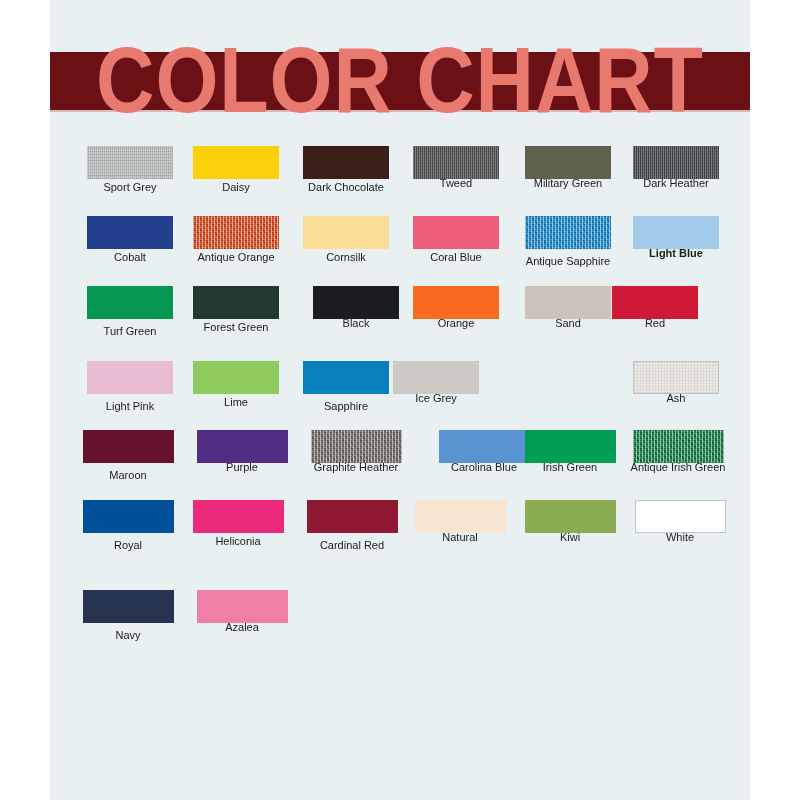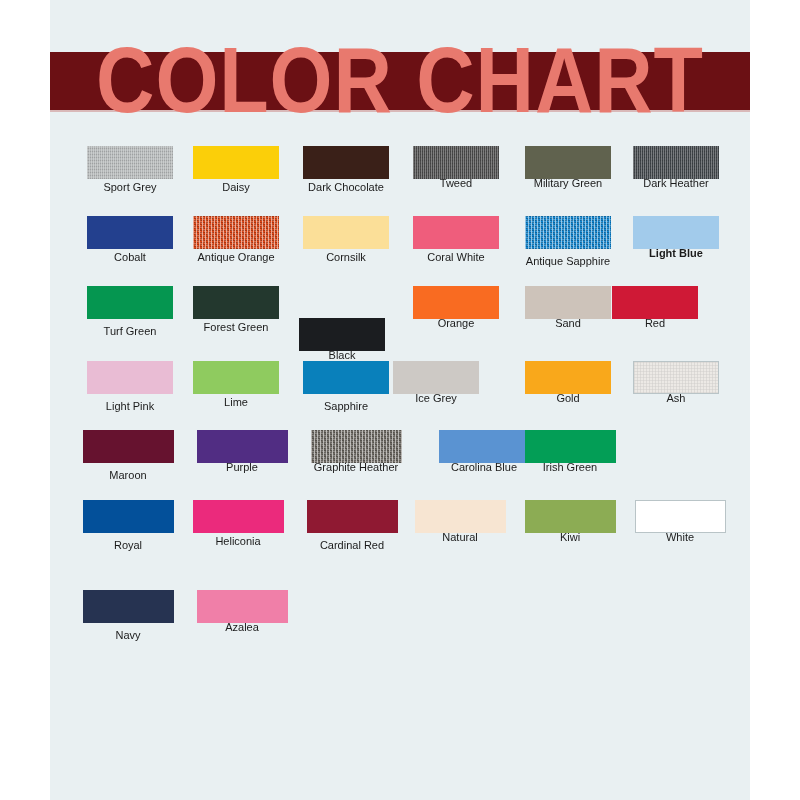--- a/index.html
+++ b/index.html
@@ -189,21 +189,21 @@
             <div class="tex coarse"></div>
           </div>
           <span class="label ">Antique Orange</span>
         </div>
         <div class="cell" style="left: 238px;">
           <div class="swatch" style="background: rgb(251, 223, 152);"></div>
           <span class="label ">Cornsilk</span>
         </div>
         <div class="cell" style="left: 348px;">
           <div class="swatch" style="background: rgb(239, 93, 124);"></div>
-          <span class="label ">Coral White</span>
+          <span class="label ">Coral Blue</span>
         </div>
         <div class="cell" style="left: 460px;">
           <div class="swatch" style="background: rgb(15, 134, 210);">
             <div class="tex coarse"></div>
           </div>
           <span class="label loose">Antique Sapphire</span>
         </div>
         <div class="cell" style="left: 568px; font-weight: bold;">
           <div class="swatch" style="background: rgb(162, 203, 235);"></div>
           <span class="label tight">Light Blue</span>
@@ -211,21 +211,21 @@
       </div>
       <div class="row" style="top: 286px;">
         <div class="cell" style="left: 22px; text-align: center;">
           <div class="swatch" style="background: rgb(5, 150, 80);"></div>
           <span class="label loose">Turf Green</span>
         </div>
         <div class="cell" style="left: 128px;">
           <div class="swatch" style="background: rgb(35, 56, 46);"></div>
           <span class="label ">Forest Green</span>
         </div>
-        <div class="cell" style="left: 234px; margin-top: 32px;">
+        <div class="cell" style="left: 248px;">
           <div class="swatch" style="background: rgb(27, 29, 32);"></div>
           <span class="label tight">Black</span>
         </div>
         <div class="cell" style="left: 348px;">
           <div class="swatch" style="background: rgb(249, 107, 33);"></div>
           <span class="label tight">Orange</span>
         </div>
         <div class="cell" style="left: 460px;">
           <div class="swatch" style="background: rgb(205, 195, 186);"></div>
           <span class="label tight">Sand</span>
@@ -245,24 +245,20 @@
           <span class="label ">Lime</span>
         </div>
         <div class="cell" style="left: 238px;">
           <div class="swatch" style="background: rgb(9, 128, 187);"></div>
           <span class="label loose">Sapphire</span>
         </div>
         <div class="cell" style="left: 328px;">
           <div class="swatch" style="background: rgb(205, 201, 197);"></div>
           <span class="label tight">Ice Grey</span>
         </div>
-        <div class="cell" style="left: 460px;">
-          <div class="swatch" style="background: rgb(249, 168, 27);"></div>
-          <span class="label tight">Gold</span>
-        </div>
         <div class="cell" style="left: 568px;">
           <div class="swatch outlined" style="background: rgb(236, 233, 229);">
             <div class="tex faint"></div>
           </div>
           <span class="label tight">Ash</span>
         </div>
       </div>
       <div class="row" style="top: 430px;">
         <div class="cell" style="left: 20px;">
           <div class="swatch wide" style="background: rgb(102, 18, 47);"></div>
@@ -279,20 +275,26 @@
           <span class="label tight">Graphite Heather</span>
         </div>
         <div class="cell" style="left: 368px; padding-left: 8px;">
           <div class="swatch wide" style="background: rgb(90, 147, 210);"></div>
           <span class="label tight">Carolina Blue</span>
         </div>
         <div class="cell" style="left: 462px;">
           <div class="swatch wide" style="background: rgb(3, 158, 86);"></div>
           <span class="label tight">Irish Green</span>
         </div>
+        <div class="cell" style="left: 570px;">
+          <div class="swatch wide" style="background: rgb(10, 127, 63);">
+            <div class="tex coarse"></div>
+          </div>
+          <span class="label tight">Antique Irish Green</span>
+        </div>
       </div>
       <div class="row" style="top: 500px;">
         <div class="cell" style="left: 20px;">
           <div class="swatch wide" style="background: rgb(3, 80, 154);"></div>
           <span class="label loose">Royal</span>
         </div>
         <div class="cell" style="left: 130px;">
           <div class="swatch wide" style="background: rgb(235, 42, 124);"></div>
           <span class="label ">Heliconia</span>
         </div>

